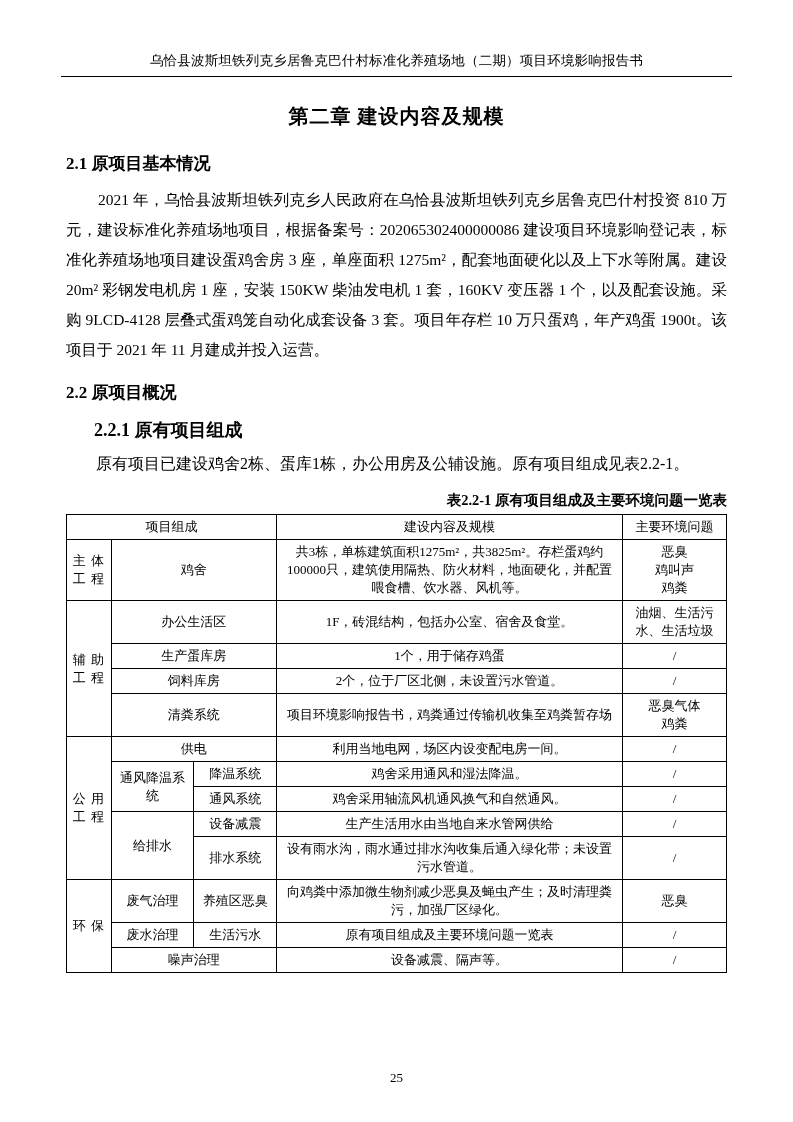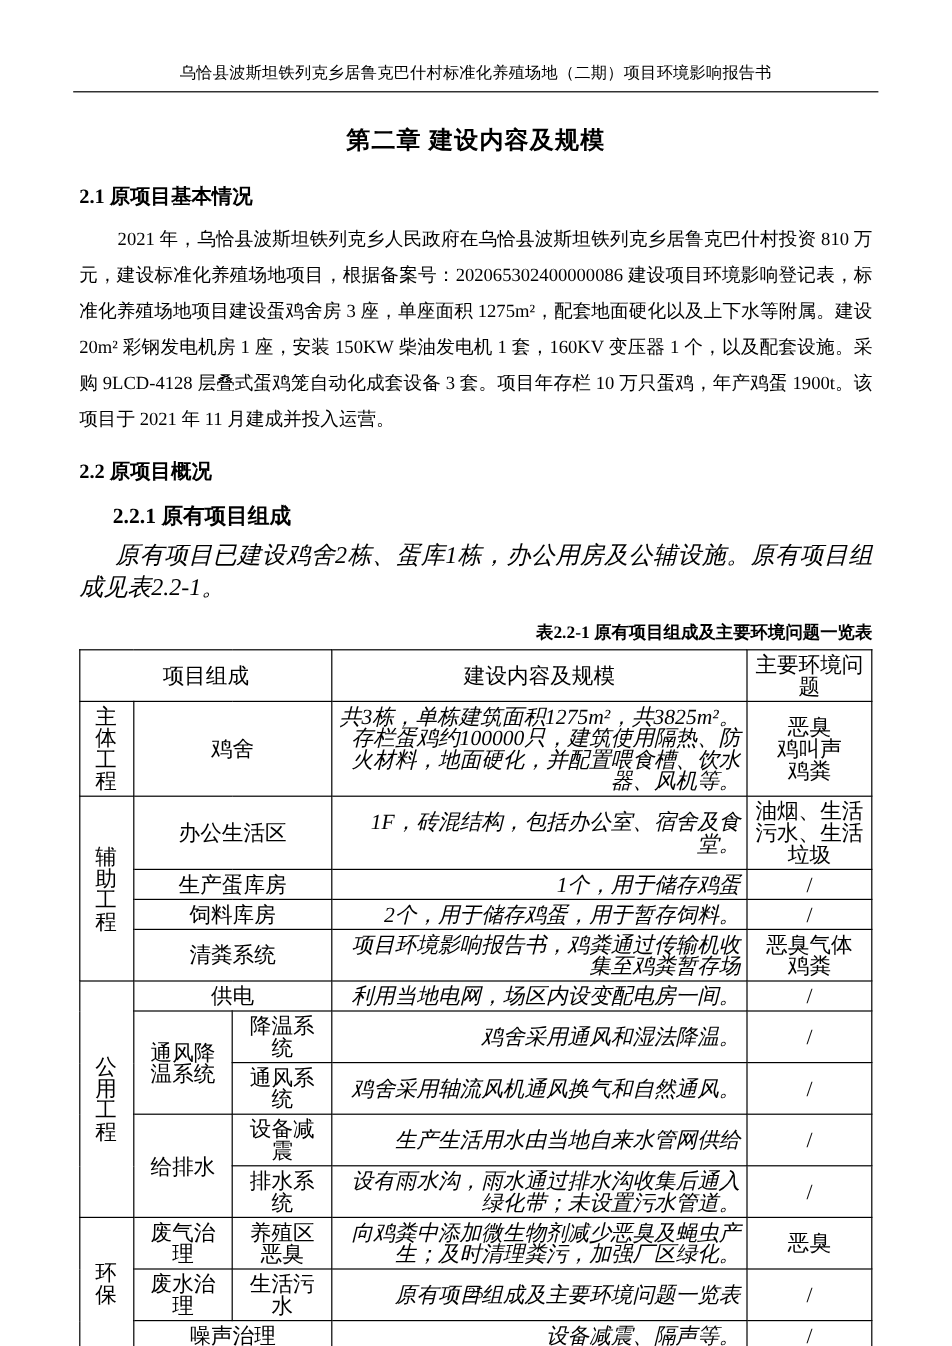--- a/index.html
+++ b/index.html
@@ -54,48 +54,47 @@
   }
   p.body {
     font-size: 15.5px;
     line-height: 30px;
     text-align: justify;
     text-justify: inter-ideograph;
     margin: 0;
     text-indent: 32px;
   }
   p.body2 {
-    font-size: 20px;
+    font-size: 16px;
     line-height: 27px;
     text-align: justify;
     margin: 0;
     text-indent: 30px;
-    font-style: italic;
   }
 
   .table-caption {
     text-align: right;
     font-size: 14.5px;
     font-weight: bold;
     margin: 14px 0 4px 0;
   }
   table.main {
     border-collapse: collapse;
     width: 100%;
-    font-size: 18px;
+    font-size: 13px;
     line-height: 18px;
     table-layout: fixed;
   }
   table.main td {
     border: 1px solid #000;
     padding: 3px 5px;
     vertical-align: middle;
   }
   td.ctr { text-align: center; }
-  td.lft { text-align: right; font-style: italic; }
+  td.lft { text-align: center; }
   .v-label {
     text-align: center;
     letter-spacing: 1px;
   }
   .colg1 { width: 42px; }
   .colg2 { width: 78px; }
   .colg3 { width: 78px; }
   .colg4 { width: 326px; }
   .colg5 { width: 98px; }
 
@@ -159,21 +158,21 @@
         <td class="lft">1F，砖混结构，包括办公室、宿舍及食堂。</td>
         <td class="ctr">油烟、生活污水、生活垃圾</td>
       </tr>
       <tr>
         <td class="ctr" colspan="2">生产蛋库房</td>
         <td class="lft">1个，用于储存鸡蛋</td>
         <td class="ctr">/</td>
       </tr>
       <tr>
         <td class="ctr" colspan="2">饲料库房</td>
-        <td class="lft">2个，用于储存鸡蛋，用于暂存饲料。</td>
+        <td class="lft">2个，位于厂区北侧，未设置污水管道。</td>
         <td class="ctr">/</td>
       </tr>
       <tr>
         <td class="ctr" colspan="2">清粪系统</td>
         <td class="lft">项目环境影响报告书，鸡粪通过传输机收集至鸡粪暂存场</td>
         <td class="ctr" style="white-space:pre-line">恶臭气体
 鸡粪</td>
       </tr>
 
       <tr>

